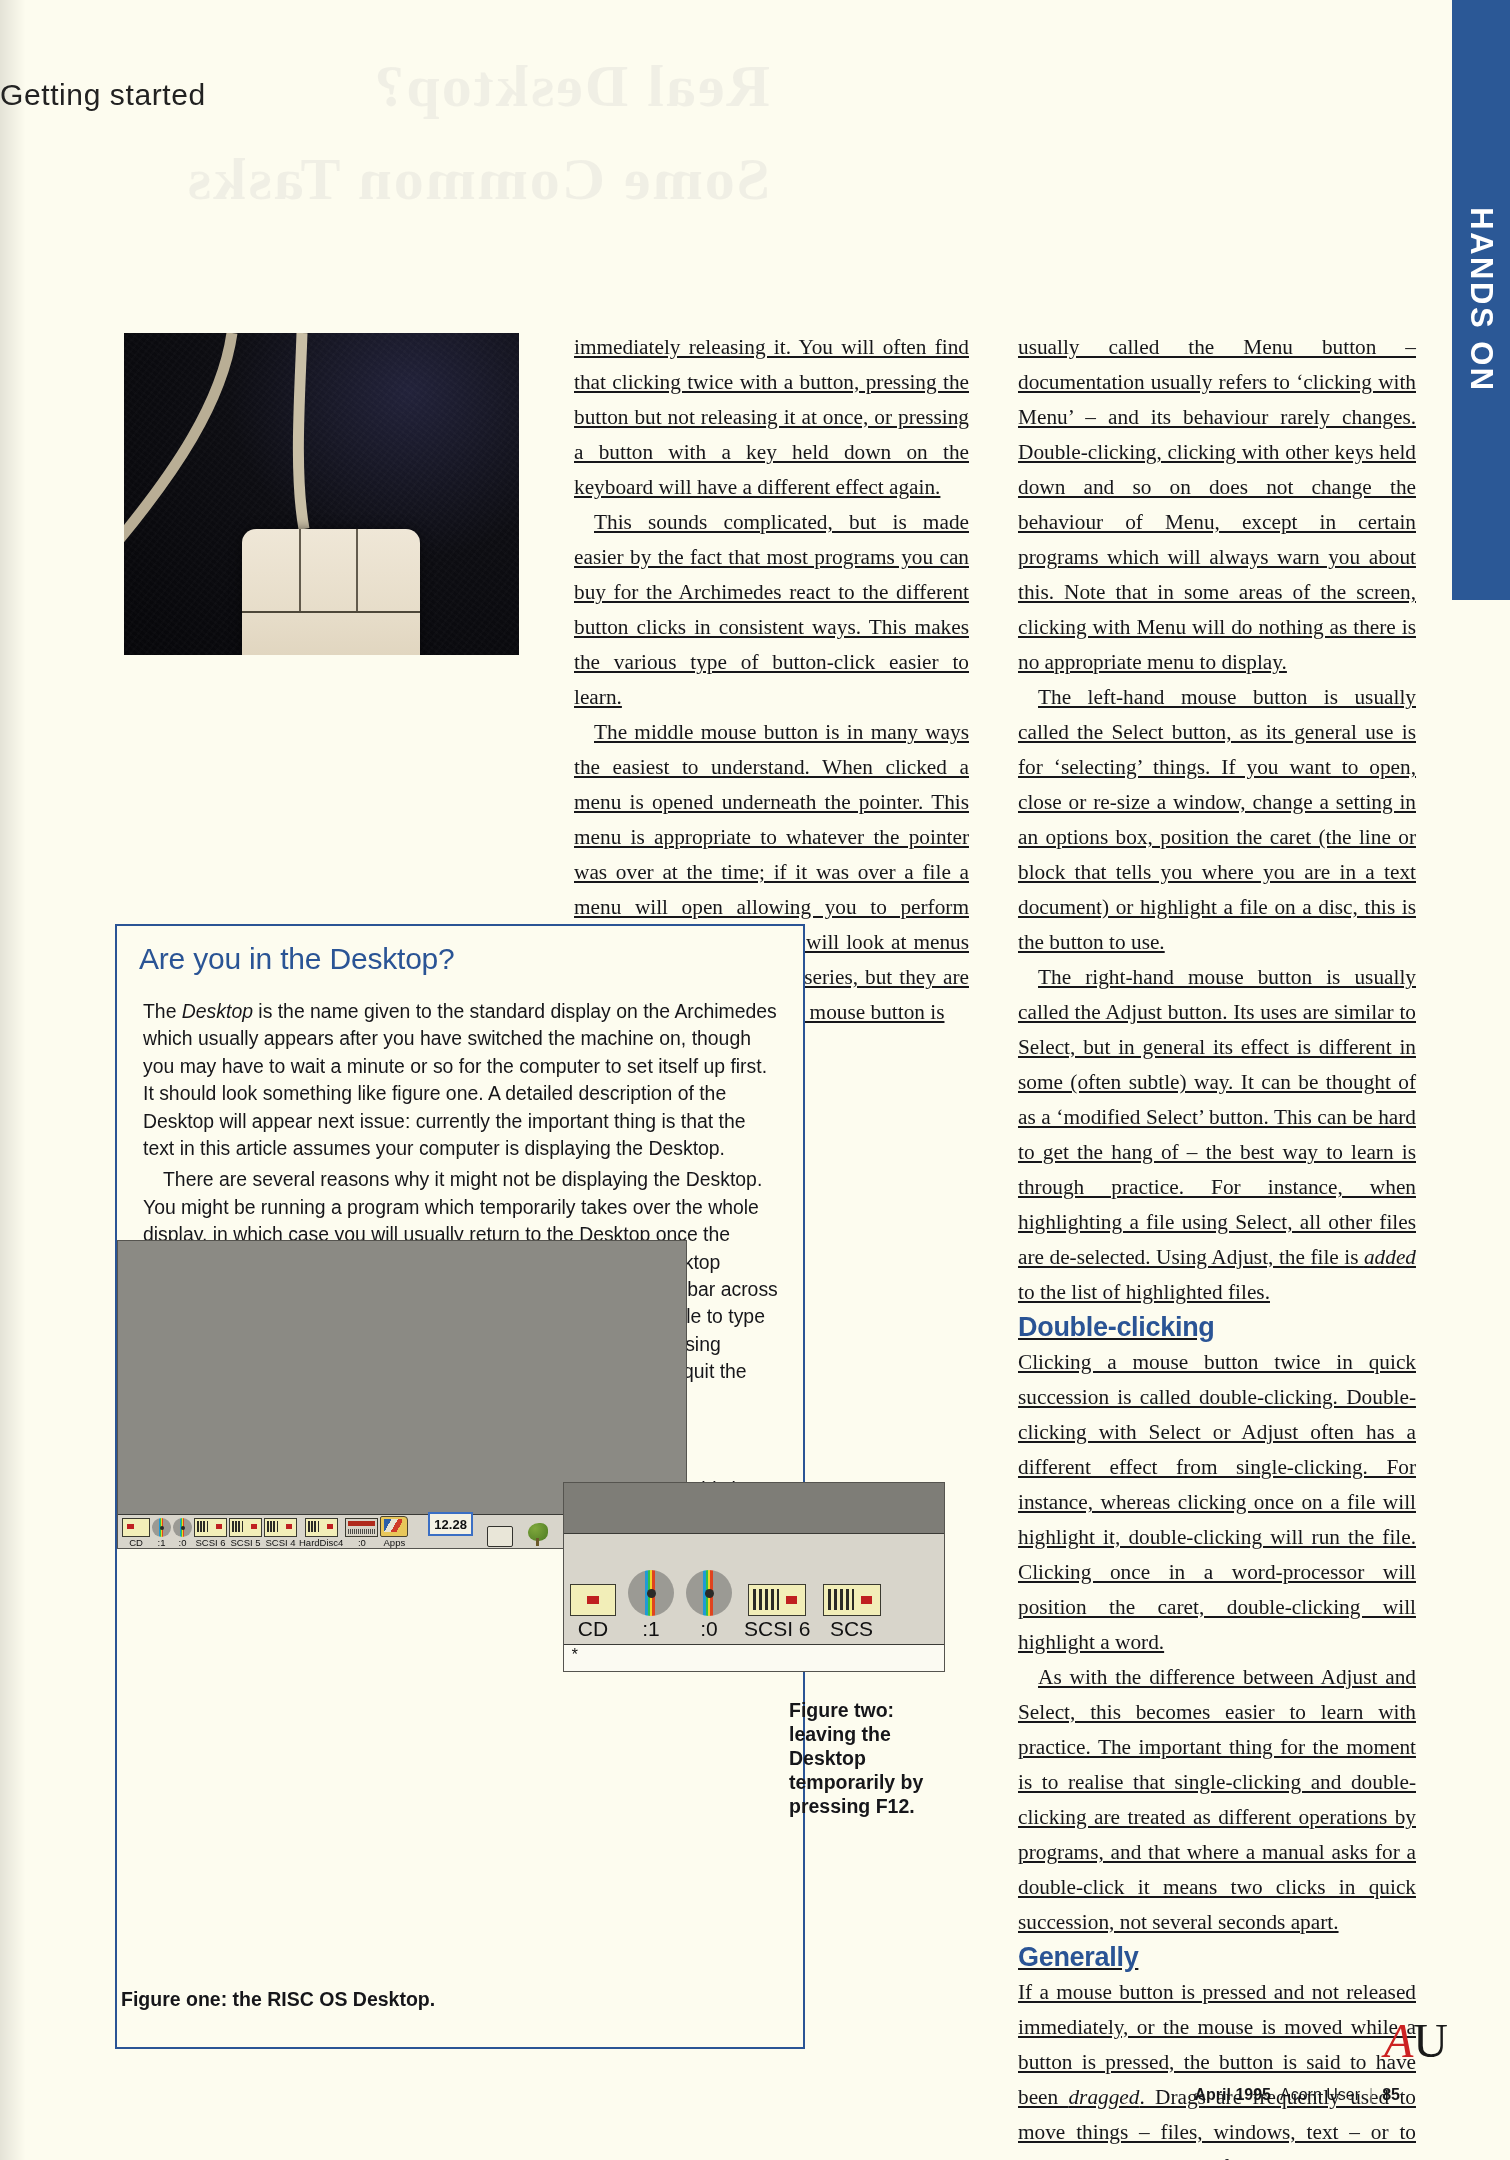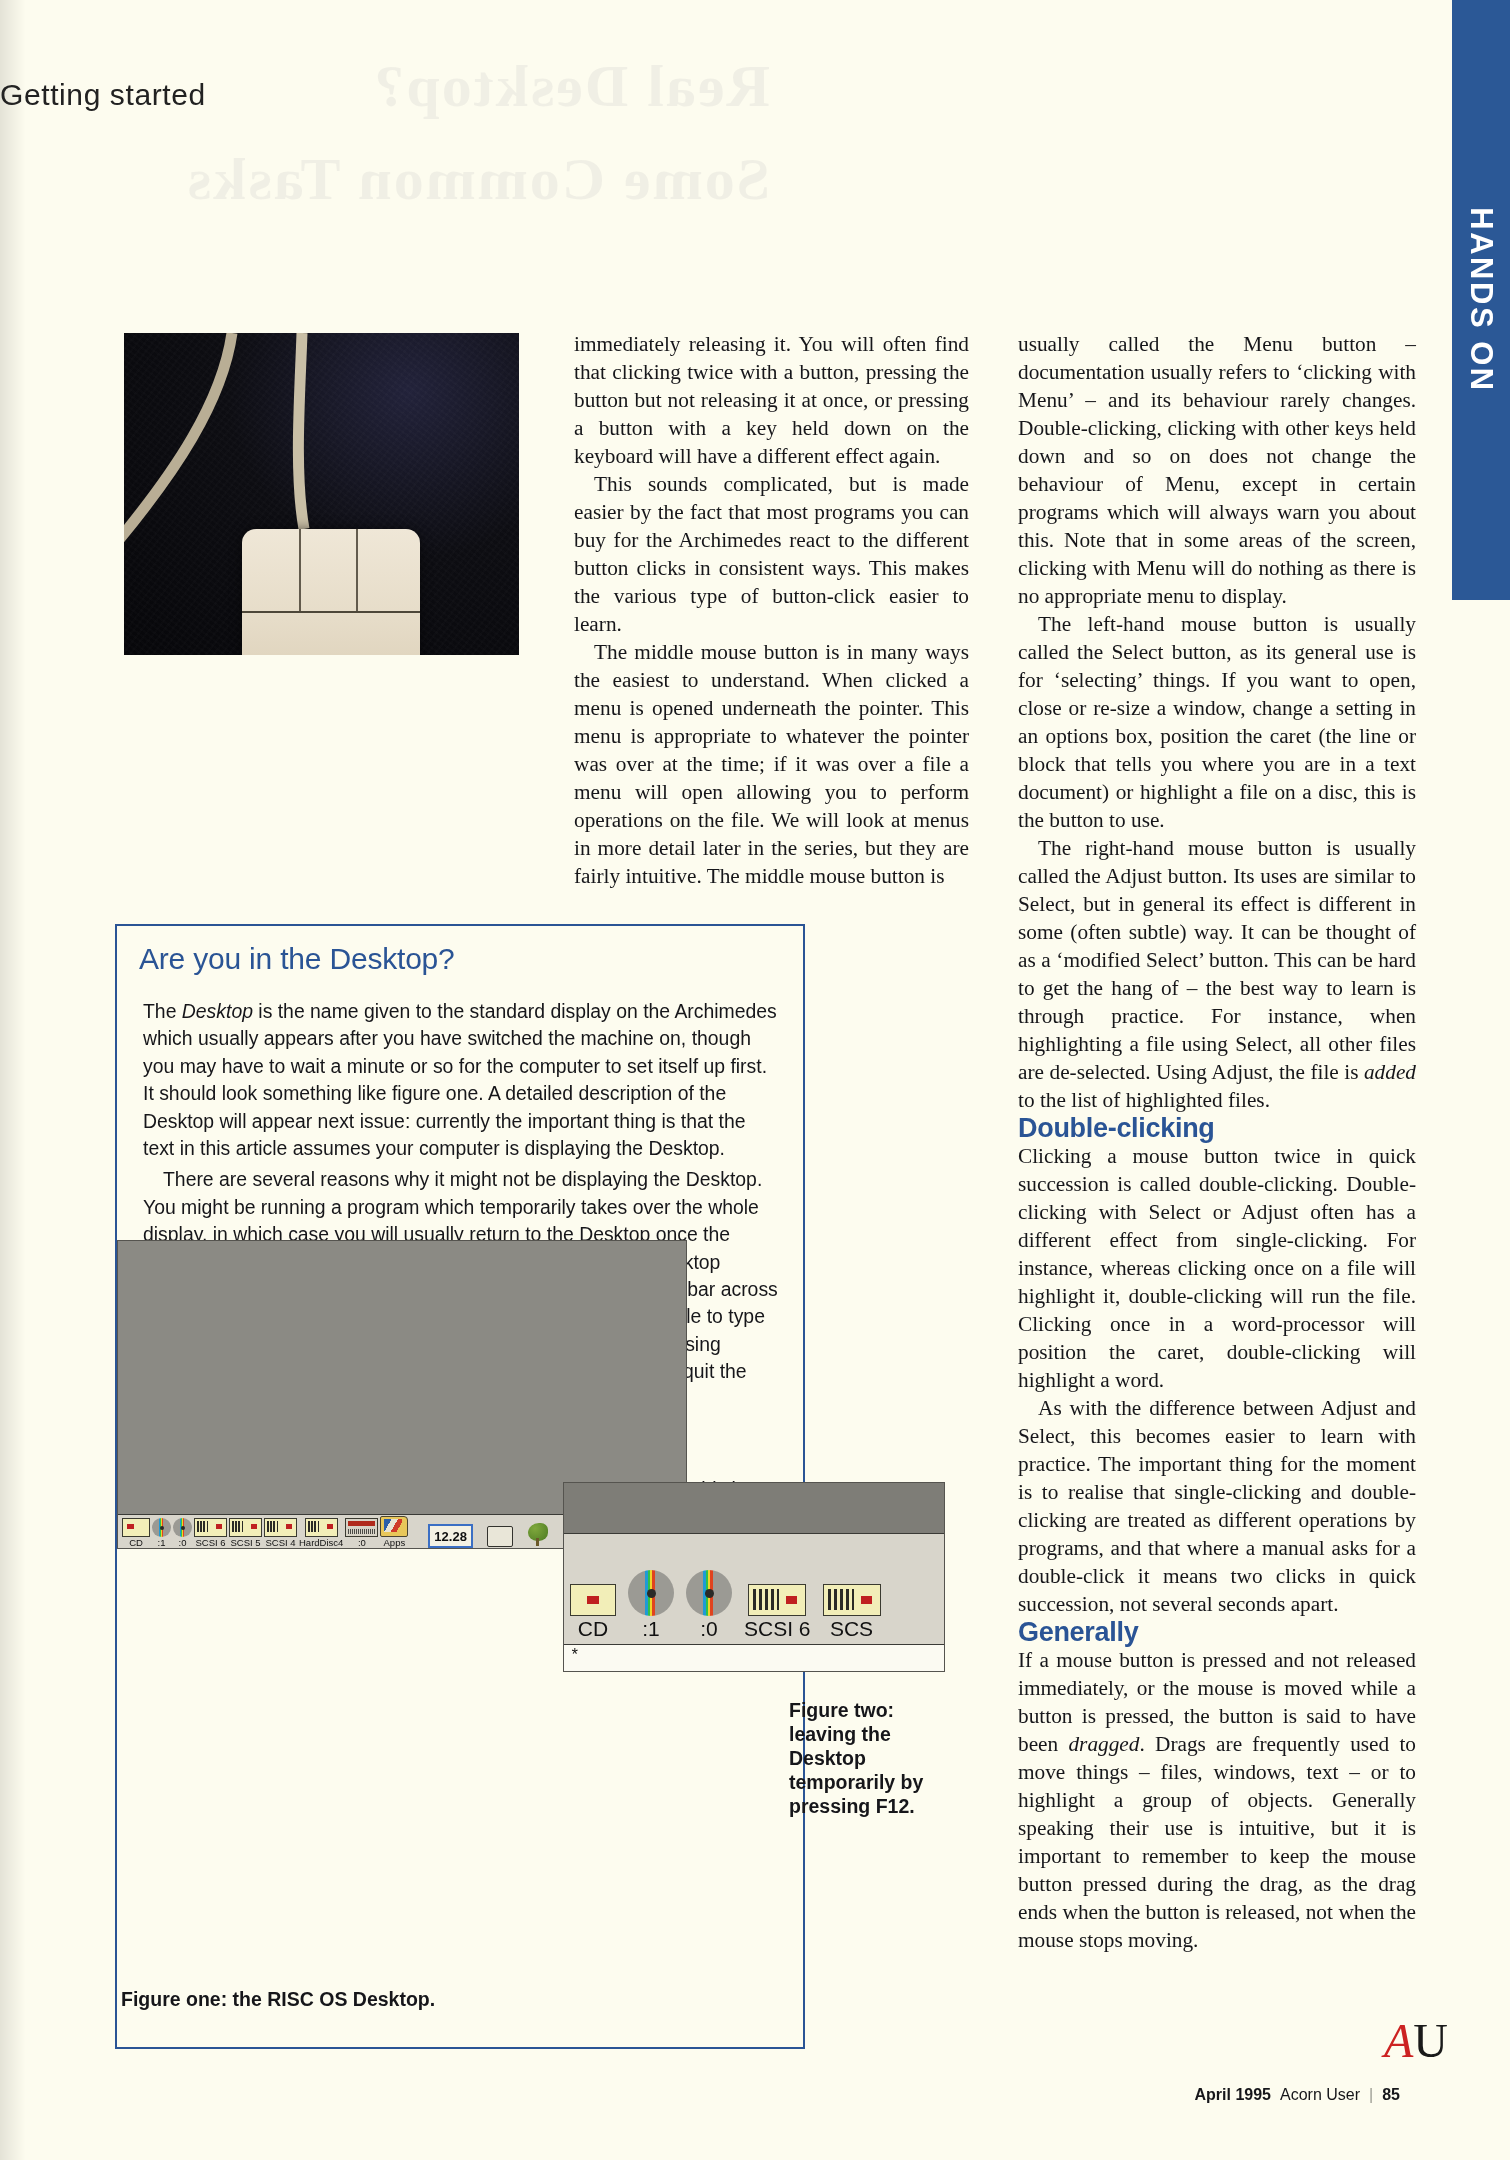--- a/index.html
+++ b/index.html
@@ -67,23 +67,24 @@
     position:absolute;top:0;width:2px;height:82px;background:#4a4336;opacity:.85;
   }
   .btn-line{
     position:absolute;left:0;width:178px;height:2px;background:#3c3629;opacity:.9;top:82px;
   }
 
   
   .col{
     position:absolute;
     font-family:"Liberation Serif",serif;
-    font-size:21.3px;line-height:28px;
+    font-size:21.3px;line-height:35px;
     text-align:justify;color:#16161a;
     hyphens:none;
+    text-decoration:underline;
   }
   .col p{margin:0;text-indent:0;}
   .col p+p{text-indent:20px;}
   .col2{left:574px;top:330px;width:395px;}
   .col3{left:1018px;top:330px;width:398px;}
   .sub-head{
     font-family:"Liberation Sans",sans-serif;
     font-weight:700;font-size:27px;color:#2a5495;
     margin:15px 0 2px;text-indent:0 !important;letter-spacing:-.3px;
   }
@@ -147,21 +148,21 @@
   .ic.hd:after{content:"";position:absolute;right:4px;top:5px;width:6px;height:5px;background:#c02020;}
   .ic.tape{width:31px;height:17px;background:#d7d3c6;border:1px solid #3a3a30;}
   .ic.tape:before{content:"";position:absolute;left:2px;top:2px;right:2px;height:5px;background:#b02a1c;}
   .ic.tape:after{content:"";position:absolute;left:2px;bottom:2px;right:2px;height:5px;background:repeating-linear-gradient(90deg,#4a4a46 0 1px,#d7d3c6 1px 2px);}
   .ic.apps{width:26px;height:19px;background:#e8c75a;border:1px solid #4a4430;border-radius:2px 4px 2px 2px;}
   .ic.apps:after{
     content:"";position:absolute;left:3px;top:2px;width:18px;height:13px;
     background:linear-gradient(120deg,#2b5fa8 0 30%,#e8e4d4 30% 55%,#cf3b2a 55% 78%,#e8c75a 78%);
   }
   .clockbox{
-    border:2px solid #3b6fc4;background:#f5f2e4;padding:1px 4px;margin-bottom:0;
+    border:2px solid #3b6fc4;background:#f5f2e4;padding:1px 4px;margin-bottom:12px;
   }
   .clockbox span{font-family:"Liberation Sans",sans-serif;font-size:13px;color:#111;font-weight:600;}
   .ic.display{width:24px;height:19px;background:#e9e6d8;border:1.5px solid #33332e;border-radius:2px;}
   .ic.tree{width:22px;height:24px;background:transparent;}
   .ic.tree:before{
     content:"";position:absolute;left:1px;top:0;width:20px;height:18px;border-radius:60% 40% 50% 50%;
     background:radial-gradient(circle at 35% 30%,#7fa83c,#4c7a22);
   }
   .ic.tree:after{content:"";position:absolute;left:9px;top:15px;width:3px;height:8px;background:#6b5a2a;}
 

